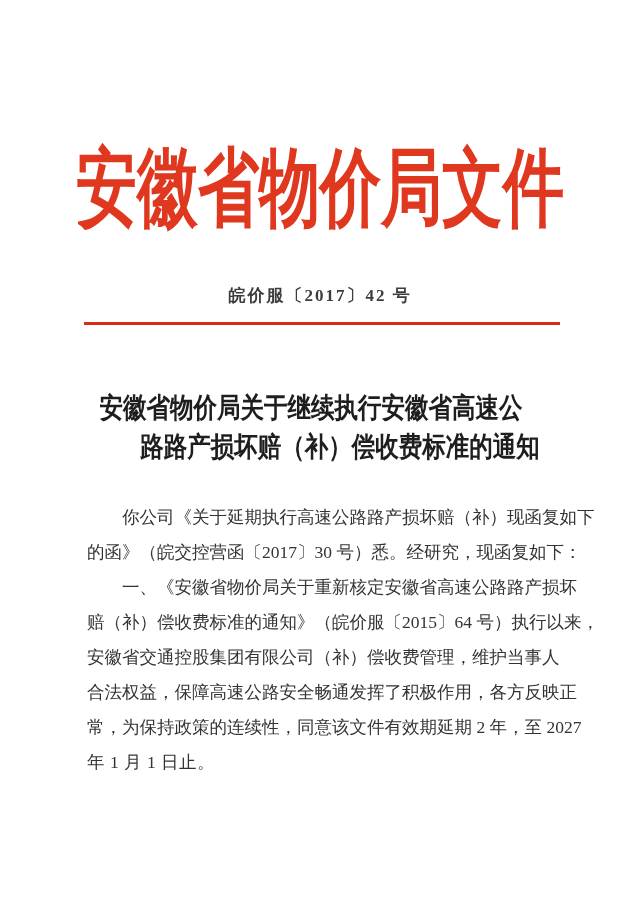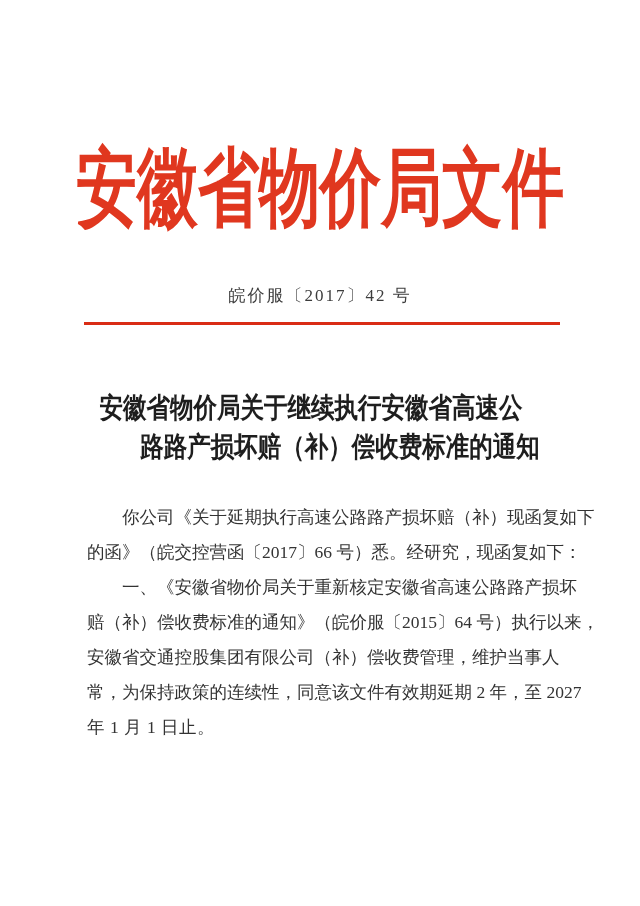--- a/index.html
+++ b/index.html
@@ -38,20 +38,21 @@
     position: absolute;
     top: 286px;
     left: 0;
     right: 0;
     text-align: center;
     font-size: 17px;
     line-height: 20px;
     color: #3c3c3c;
     letter-spacing: 2px;
     white-space: nowrap;
+    font-weight: bold;
   }
 
   
   .red-line {
     position: absolute;
     top: 322px;
     left: 84px;
     width: 476px;
     height: 3px;
     background: #d92c15;
@@ -111,22 +112,23 @@
   <div class="red-line"></div>
 
   <div class="doc-title">
     <div class="t-line l1">安徽省物价局关于继续执行安徽省高速公</div>
     <div class="t-line l2">路路产损坏赔（补）偿收费标准的通知</div>
   </div>
 
   <div class="body-text">
 
     <div class="bline fill indent">你公司《关于延期执行高速公路路产损坏赔（补）现函复如下</div>
-    <div class="bline fill">的函》（皖交控营函〔2017〕66 号）悉。经研究，现函复如下：</div>
+    <div class="bline fill">的函》（皖交控营函〔2017〕30 号）悉。经研究，现函复如下：</div>
 
     <div class="bline fill indent">一、《安徽省物价局关于重新核定安徽省高速公路路产损坏</div>
     <div class="bline fill">赔（补）偿收费标准的通知》（皖价服〔2015〕64 号）执行以来，</div>
     <div class="bline fill">安徽省交通控股集团有限公司（补）偿收费管理，维护当事人</div>
+    <div class="bline fill">合法权益，保障高速公路安全畅通发挥了积极作用，各方反映正</div>
     <div class="bline fill">常，为保持政策的连续性，同意该文件有效期延期 2 年，至 2027</div>
     <div class="bline">年 1 月 1 日止。</div>
   </div>
 
 </div>
 
 </body></html>

